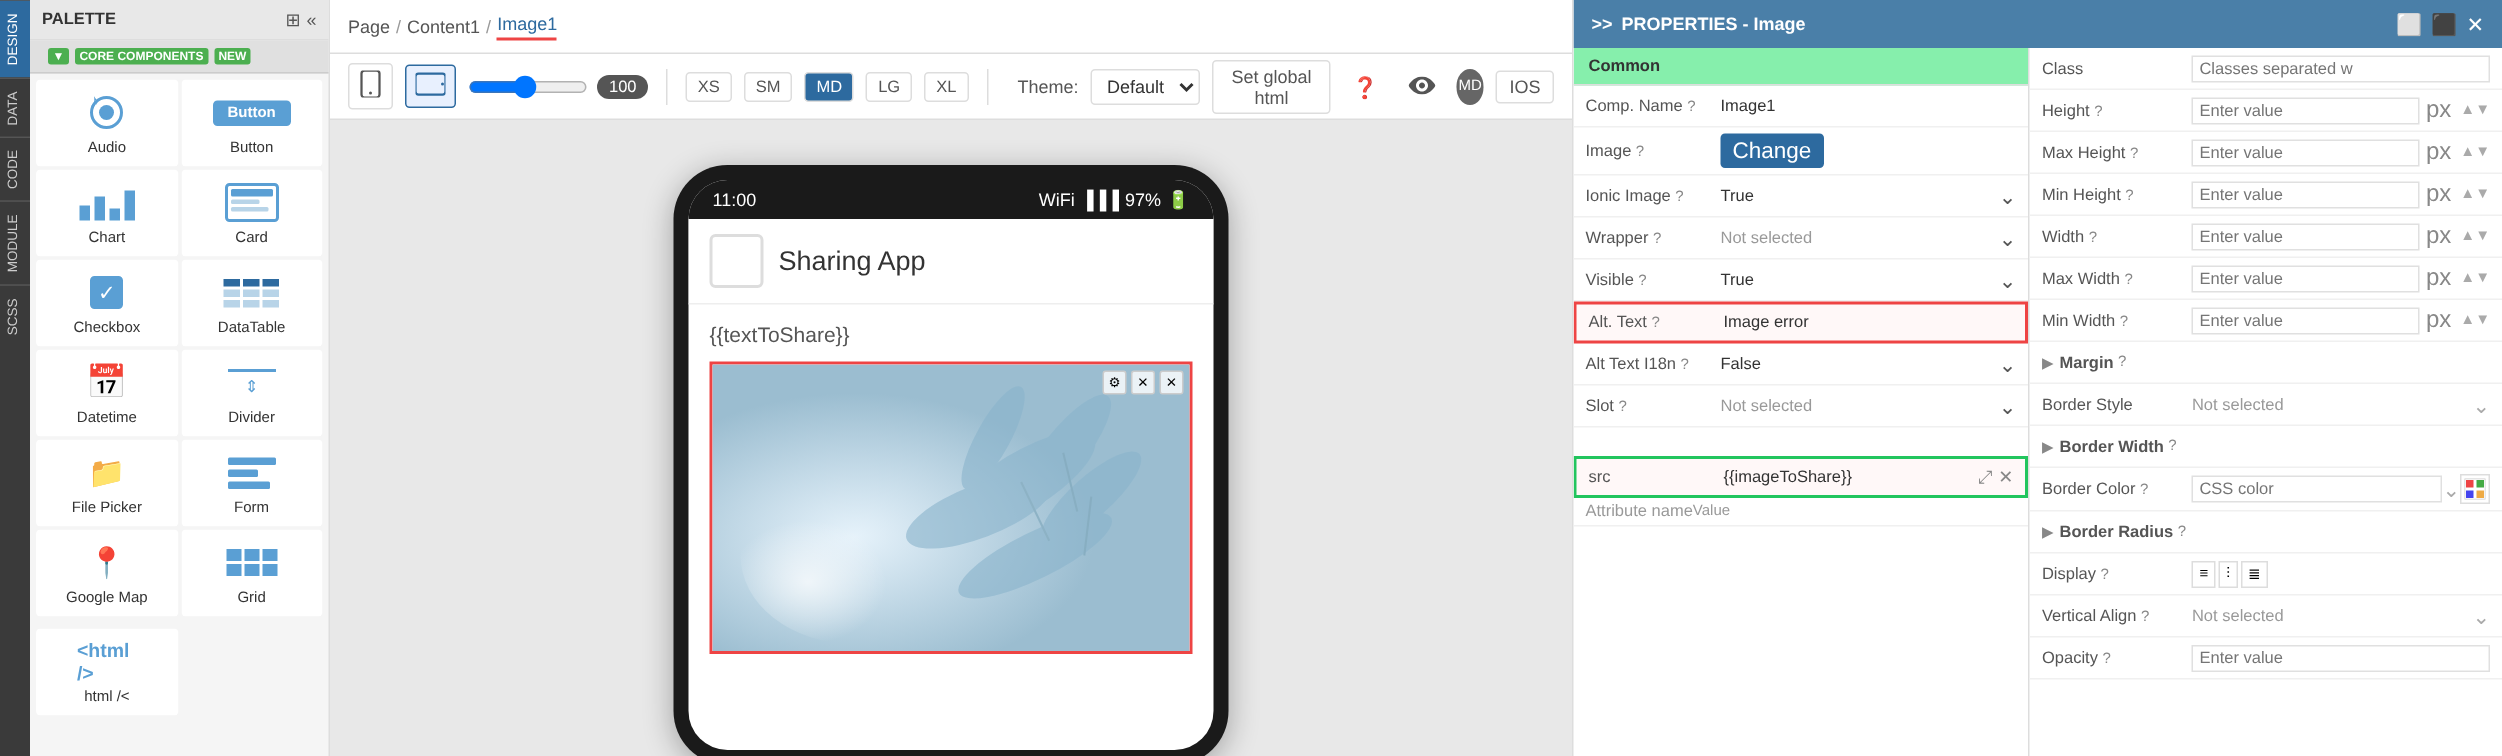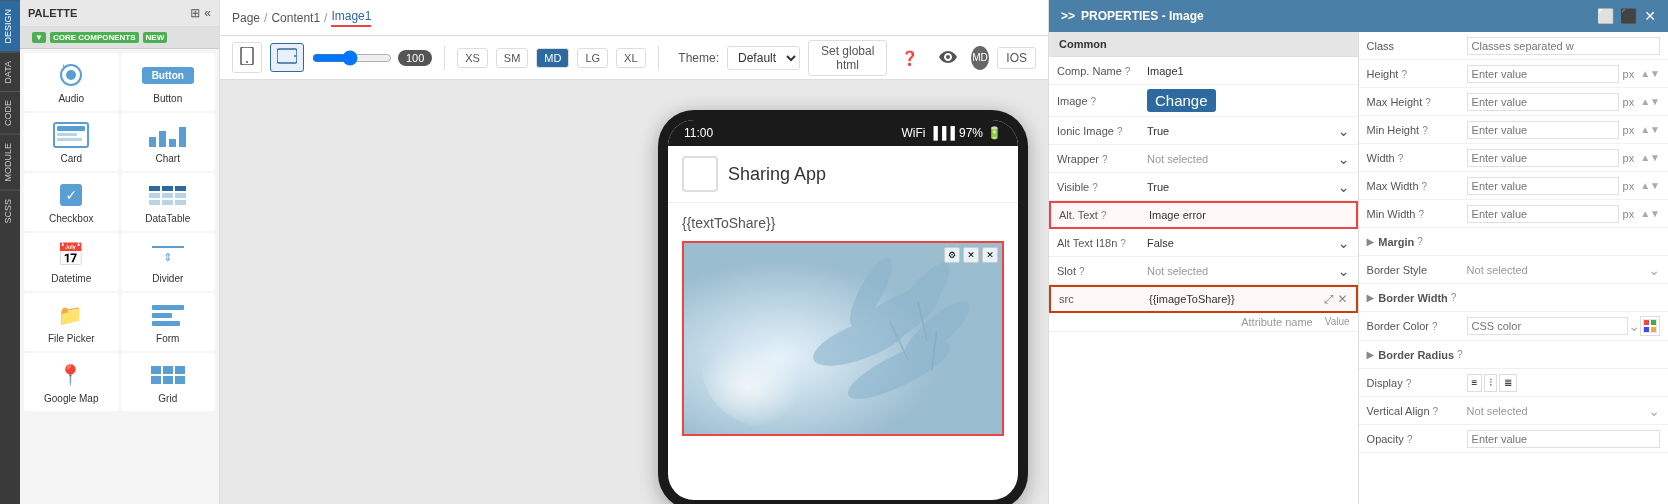--- a/index.html
+++ b/index.html
@@ -191,21 +191,21 @@
       background: white;
       color: #555;
       cursor: pointer;
     }
 
     
     .canvas-area {
       flex: 1;
       display: flex;
       align-items: flex-start;
-      justify-content: flex-end;
+      justify-content: center;
       padding: 20px;
       overflow: auto;
       background: #e8e8e8;
     }
 
     
     .phone-mockup {
       width: 370px;
       background: #1a1a1a;
       border-radius: 36px;
@@ -323,21 +323,21 @@
       display: flex;
       flex-direction: column;
     }
     .styles-col {
       flex: 1;
       display: flex;
       flex-direction: column;
     }
     .col-header {
       padding: 6px 10px;
-      background: #e5e5e5;
+      background: #86efac;
       border-bottom: 1px solid #ddd;
       font-weight: bold;
       font-size: 11px;
       color: #333;
     }
     .prop-row {
       display: flex;
       align-items: center;
       padding: 4px 8px;
       border-bottom: 1px solid #f0f0f0;
@@ -382,23 +382,22 @@
       flex: 1;
       gap: 4px;
     }
     .prop-link-icon { color: #888; font-size: 12px; cursor: pointer; }
     .prop-clear-icon { color: #888; font-size: 12px; cursor: pointer; }
 
     
     .attr-row {
       display: flex;
       padding: 3px 8px;
-      gap: 12px;
+      gap: 0;
       border-bottom: 1px solid #f0f0f0;
-      justify-content: flex-end;
     }
     .attr-name { color: #999; font-size: 11px; }
     .attr-value { color: #999; font-size: 10px; }
 
     
     .style-row {
       display: flex;
       align-items: center;
       padding: 4px 8px;
       border-bottom: 1px solid #f0f0f0;
@@ -412,21 +411,21 @@
     }
     .style-question { color: #888; margin-left: 3px; font-size: 10px; }
     .style-value { flex: 1; color: #333; font-size: 11px; }
     .style-input {
       flex: 1;
       border: 1px solid #e0e0e0;
       padding: 2px 4px;
       font-size: 11px;
       color: #999;
     }
-    .style-unit { color: #888; font-size: 11px; padding: 0 4px; }
+    .style-unit { color: #888; font-size: 16px; padding: 0 4px; }
     .style-arrow { color: #aaa; font-size: 10px; cursor: pointer; margin-left: 2px; }
     .style-dropdown { color: #aaa; font-size: 14px; cursor: pointer; }
     .style-section-header {
       display: flex;
       align-items: center;
       padding: 4px 8px;
       border-bottom: 1px solid #f0f0f0;
       min-height: 28px;
       cursor: pointer;
     }
@@ -501,39 +500,39 @@
 
       <div class="palette-item">
         <div class="palette-item-icon">
           <div style="background:#5a9fd4;color:white;padding:3px 10px;border-radius:3px;font-size:10px;font-weight:bold;">Button</div>
         </div>
         <span class="palette-item-label">Button</span>
       </div>
 
       <div class="palette-item">
         <div class="palette-item-icon">
-          <div style="width:36px;height:26px;border:2px solid #5a9fd4;border-radius:3px;background:white;display:flex;flex-direction:column;padding:2px;gap:2px;">
-            <div style="width:100%;height:5px;background:#5a9fd4;border-radius:1px;"></div>
-            <div style="width:70%;height:3px;background:#b8d4e8;border-radius:1px;"></div>
-            <div style="width:90%;height:3px;background:#b8d4e8;border-radius:1px;"></div>
-          </div>
-        </div>
-        <span class="palette-item-label">Card</span>
-      </div>
-
-      <div class="palette-item">
-        <div class="palette-item-icon">
           <div style="display:flex;align-items:flex-end;gap:3px;height:24px;">
             <div style="width:7px;height:10px;background:#5a9fd4;"></div>
             <div style="width:7px;height:16px;background:#5a9fd4;"></div>
             <div style="width:7px;height:8px;background:#5a9fd4;"></div>
             <div style="width:7px;height:20px;background:#5a9fd4;"></div>
           </div>
         </div>
         <span class="palette-item-label">Chart</span>
+      </div>
+
+      <div class="palette-item">
+        <div class="palette-item-icon">
+          <div style="width:36px;height:26px;border:2px solid #5a9fd4;border-radius:3px;background:white;display:flex;flex-direction:column;padding:2px;gap:2px;">
+            <div style="width:100%;height:5px;background:#5a9fd4;border-radius:1px;"></div>
+            <div style="width:70%;height:3px;background:#b8d4e8;border-radius:1px;"></div>
+            <div style="width:90%;height:3px;background:#b8d4e8;border-radius:1px;"></div>
+          </div>
+        </div>
+        <span class="palette-item-label">Card</span>
       </div>
 
       <div class="palette-item">
         <div class="palette-item-icon">
           <div style="width:22px;height:22px;border:2px solid #5a9fd4;border-radius:3px;background:#5a9fd4;display:flex;align-items:center;justify-content:center;color:white;font-size:14px;">✓</div>
         </div>
         <span class="palette-item-label">Checkbox</span>
       </div>
 
       <div class="palette-item">
@@ -610,20 +609,28 @@
             <div style="width:10px;height:8px;background:#5a9fd4;"></div>
             <div style="width:10px;height:8px;background:#5a9fd4;"></div>
             <div style="width:10px;height:8px;background:#5a9fd4;"></div>
           </div>
         </div>
         <span class="palette-item-label">Grid</span>
       </div>
 
     </div>
 
+    <div class="palette-grid">
+      <div class="palette-item">
+        <div class="palette-item-icon">
+          <span style="font-size:13px;color:#5a9fd4;font-weight:bold;">&lt;html /&gt;</span>
+        </div>
+        <span class="palette-item-label">html /&lt;</span>
+      </div>
+    </div>
   </div>
 </div>
 
 <div class="main-content">
 
   <div class="top-bar">
     <div class="breadcrumb">
       <span style="color:#555;cursor:pointer;">Page</span>
       <span class="breadcrumb-sep">/</span>
       <span style="color:#555;cursor:pointer;">Content1</span>
@@ -802,21 +809,21 @@
         <span class="prop-value">False</span>
         <span class="prop-dropdown">⌄</span>
       </div>
 
       <div class="prop-row">
         <span class="prop-label">Slot<span class="prop-question">?</span></span>
         <span class="prop-value" style="color:#999;">Not selected</span>
         <span class="prop-dropdown">⌄</span>
       </div>
 
-      <div class="prop-row" style="border:2px solid #c2410c;background:#fff8f8;">
+      <div class="prop-row" style="border:2px solid #22c55e;background:#fff8f8;margin-top:19px;">
         <span class="prop-label">src</span>
         <div class="prop-input-area">
           <span class="prop-value template">{{imageToShare}}</span>
           <span class="prop-link-icon">⤢</span>
           <span class="prop-clear-icon">✕</span>
         </div>
       </div>
 
       <div class="attr-row">
         <span class="attr-name">Attribute name</span>

